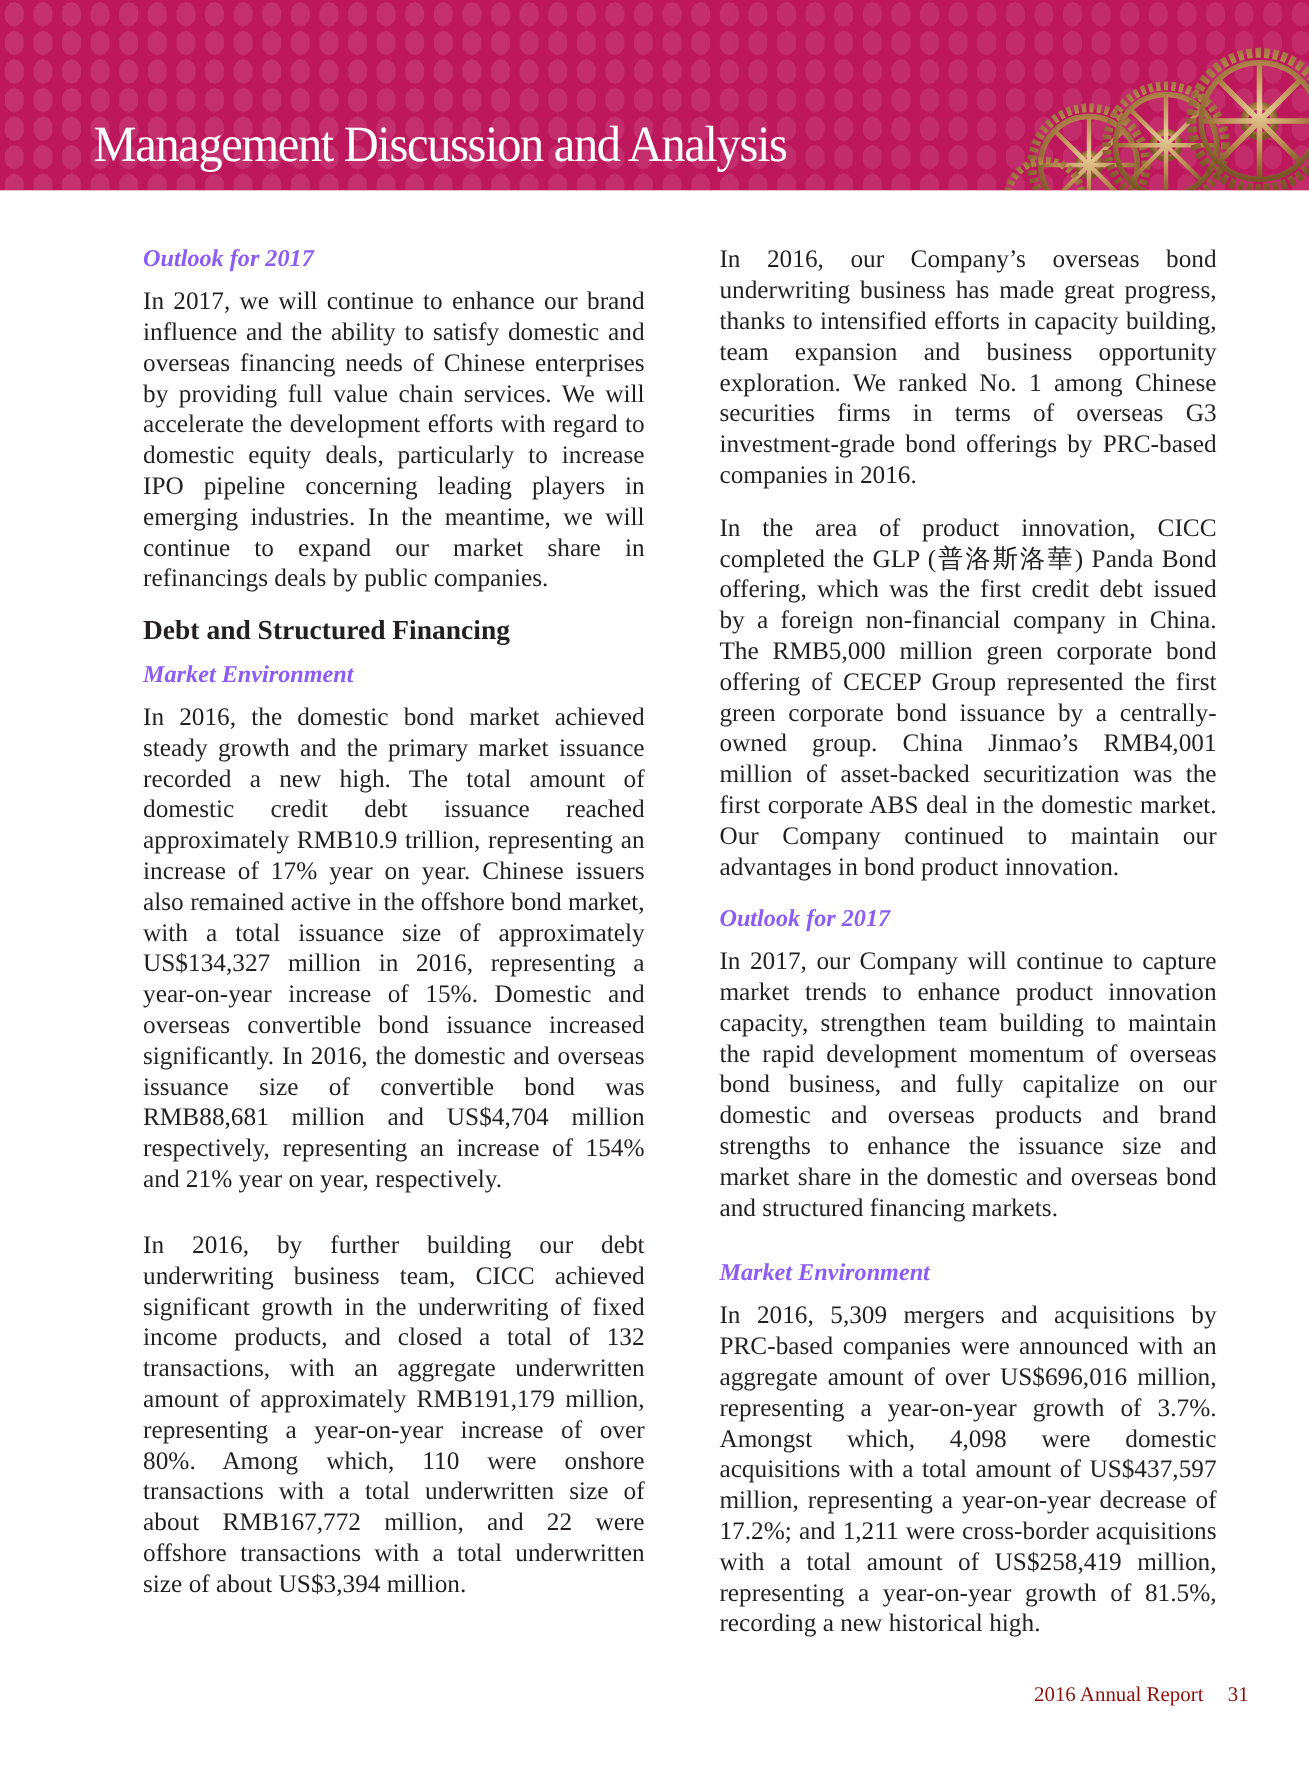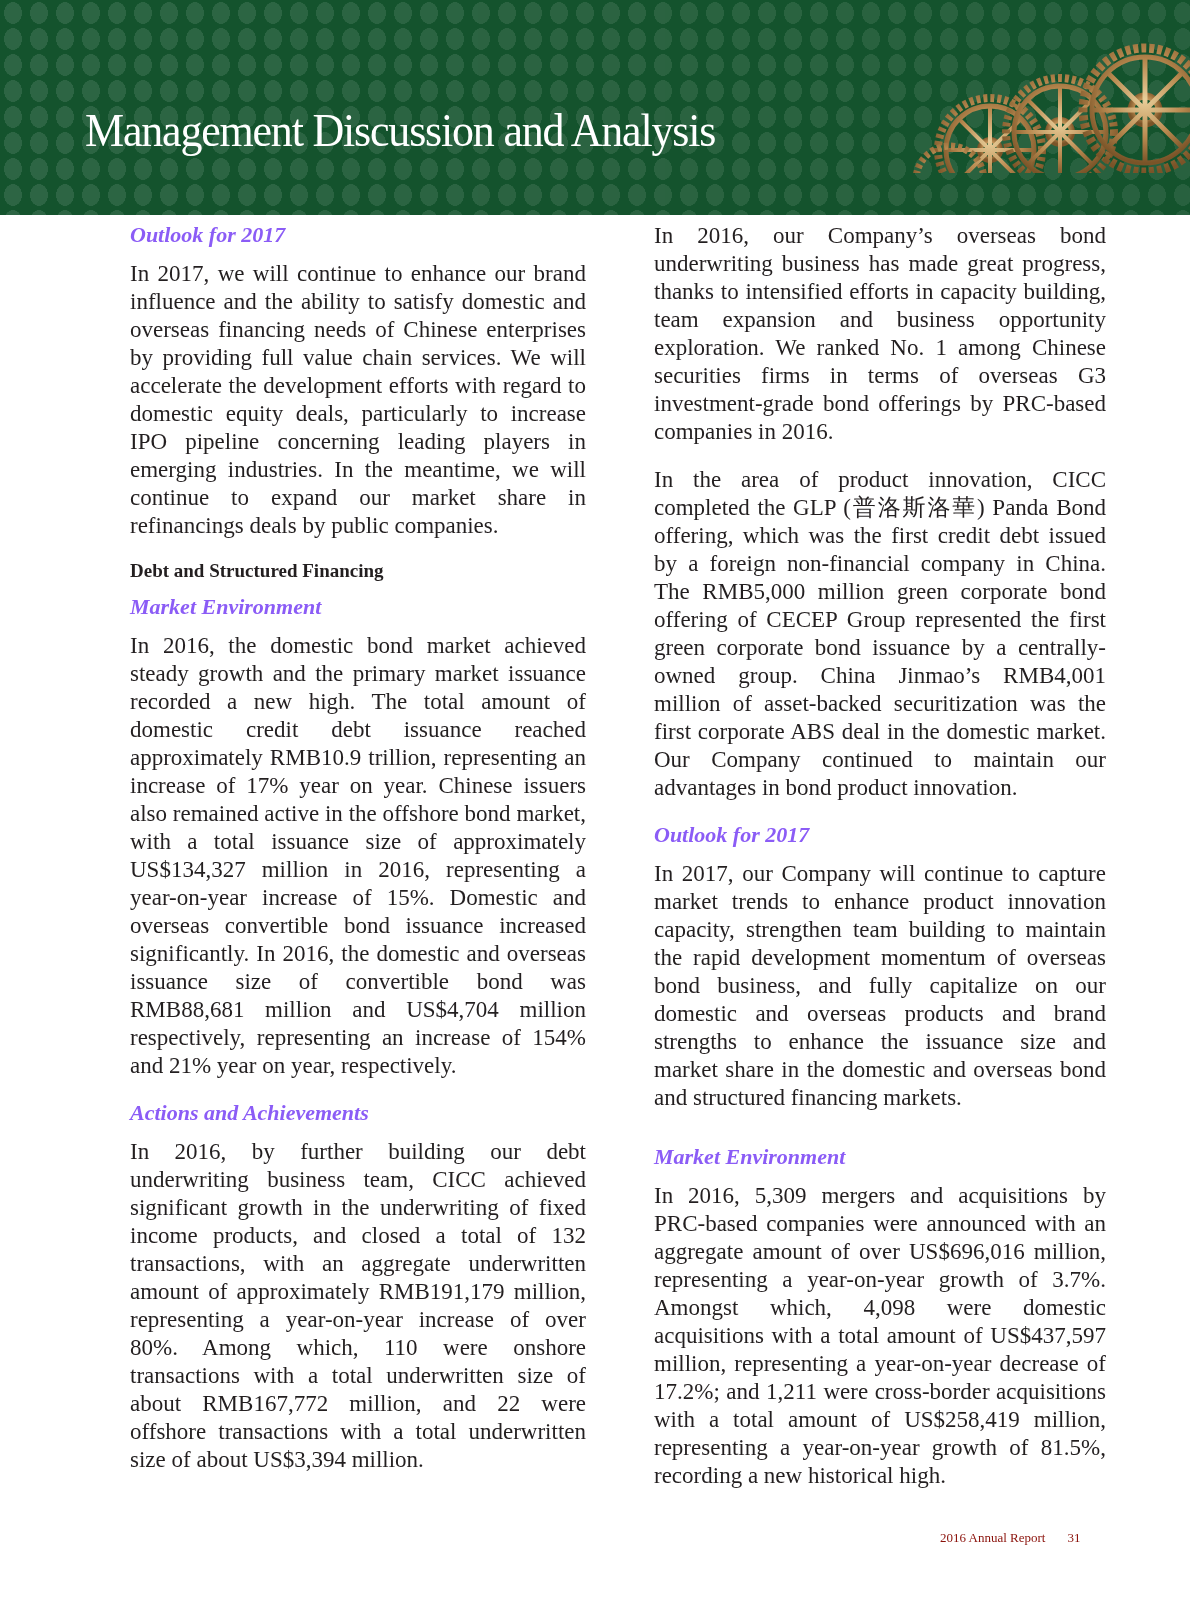--- a/index.html
+++ b/index.html
@@ -2,51 +2,51 @@
 <html><head>
   <meta charset="utf-8">
   <style>
     html, body { margin: 0; padding: 0; }
     body {
       width: 1190px; height: 1615px; background: #ffffff; position: relative;
       font-family: "Liberation Serif", "DejaVu Serif", serif; color: #231f20;
       overflow: hidden;
     }
     .banner {
-      position: absolute; left: 0; top: 0; width: 1190px; height: 215px;
-      background: #14532d; overflow: hidden;
+      position: absolute; left: 0; top: 0; width: 1190px; height: 173px;
+      background: #be185d; overflow: hidden;
     }
     .dots {
       position: absolute; left: 0; top: 0; width: 100%; height: 100%;
       background-image: radial-gradient(ellipse 9px 11px at center, rgba(255,255,255,0.12) 98%, transparent 100%);
       background-size: 26px 26px; background-position: 0 0;
       -webkit-mask-image: linear-gradient(to right, rgba(0,0,0,0.9), rgba(0,0,0,0.7));
       mask-image: linear-gradient(to right, rgba(0,0,0,0.9), rgba(0,0,0,0.7));
     }
     .banner-title {
       position: absolute; left: 85px; top: 104px; font-size: 44px;
       color: #ffffff; letter-spacing: -1.2px; font-weight: normal;
       transform: scaleY(1.05); transform-origin: left top;
     }
     .gears { position: absolute; right: 0; top: 40px; width: 280px; height: 133px; }
     .col { position: absolute; width: 456px; }
     .col-left { left: 130px; top: 222px; }
     .col-right { left: 654px; top: 222px; width: 452px; }
     .h-italic {
       font-style: italic; color: #8b5cf6; font-size: 22px; margin: 0;
     }
-    .h-bold { font-size: 19px; color: #231f20; margin: 0; }
+    .h-bold { font-size: 25px; color: #231f20; margin: 0; }
     p {
       margin: 0; font-size: 23px; line-height: 28px; text-align: justify;
       text-align-last: left; hyphens: none;
     }
     .gap-s { height: 12px; }
     .gap-m { height: 20px; }
     .footer {
-      position: absolute; top: 1530px; left: 940px; font-size: 13px; color: #8a1009;
+      position: absolute; top: 1530px; left: 940px; font-size: 19px; color: #8a1009;
     }
     .footer .pg { margin-left: 22px; }
   </style>
 </head>
 <body>
 
 <div class="banner">
   <div class="dots"></div>
   <div class="banner-title">Management Discussion and Analysis</div>
   <svg class="gears" viewBox="0 0 280 133">
@@ -79,21 +79,20 @@
   <h3 class="h-italic">Outlook for 2017</h3>
   <div class="gap-s"></div>
   <p>In 2017, we will continue to enhance our brand influence and the ability to satisfy domestic and overseas financing needs of Chinese enterprises by providing full value chain services. We will accelerate the development efforts with regard to domestic equity deals, particularly to increase IPO pipeline concerning leading players in emerging industries. In the meantime, we will continue to expand our market share in refinancings deals by public companies.</p>
   <div class="gap-m"></div>
   <h3 class="h-bold">Debt and Structured Financing</h3>
   <div class="gap-s"></div>
   <h3 class="h-italic">Market Environment</h3>
   <div class="gap-s"></div>
   <p>In 2016, the domestic bond market achieved steady growth and the primary market issuance recorded a new high. The total amount of domestic credit debt issuance reached approximately RMB10.9 trillion, representing an increase of 17% year on year. Chinese issuers also remained active in the offshore bond market, with a total issuance size of approximately US$134,327 million in 2016, representing a year-on-year increase of 15%. Domestic and overseas convertible bond issuance increased significantly. In 2016, the domestic and overseas issuance size of convertible bond was RMB88,681 million and US$4,704 million respectively, representing an increase of 154% and 21% year on year, respectively.</p>
   <div class="gap-m"></div>
-  <h3 class="h-italic">Actions and Achievements</h3>
   <div class="gap-s"></div>
   <p>In 2016, by further building our debt underwriting business team, CICC achieved significant growth in the underwriting of fixed income products, and closed a total of 132 transactions, with an aggregate underwritten amount of approximately RMB191,179 million, representing a year-on-year increase of over 80%. Among which, 110 were onshore transactions with a total underwritten size of about RMB167,772 million, and 22 were offshore transactions with a total underwritten size of about US$3,394 million.</p>
 </div>
 
 <div class="col col-right">
   <p>In 2016, our Company’s overseas bond underwriting business has made great progress, thanks to intensified efforts in capacity building, team expansion and business opportunity exploration. We ranked No. 1 among Chinese securities firms in terms of overseas G3 investment-grade bond offerings by PRC-based companies in 2016.</p>
   <div class="gap-m"></div>
   <p>In the area of product innovation, CICC completed the GLP (普洛斯洛華) Panda Bond offering, which was the first credit debt issued by a foreign non-financial company in China. The RMB5,000 million green corporate bond offering of CECEP Group represented the first green corporate bond issuance by a centrally-owned group. China Jinmao’s RMB4,001 million of asset-backed securitization was the first corporate ABS deal in the domestic market. Our Company continued to maintain our advantages in bond product innovation.</p>
   <div class="gap-m"></div>
   <h3 class="h-italic">Outlook for 2017</h3>

